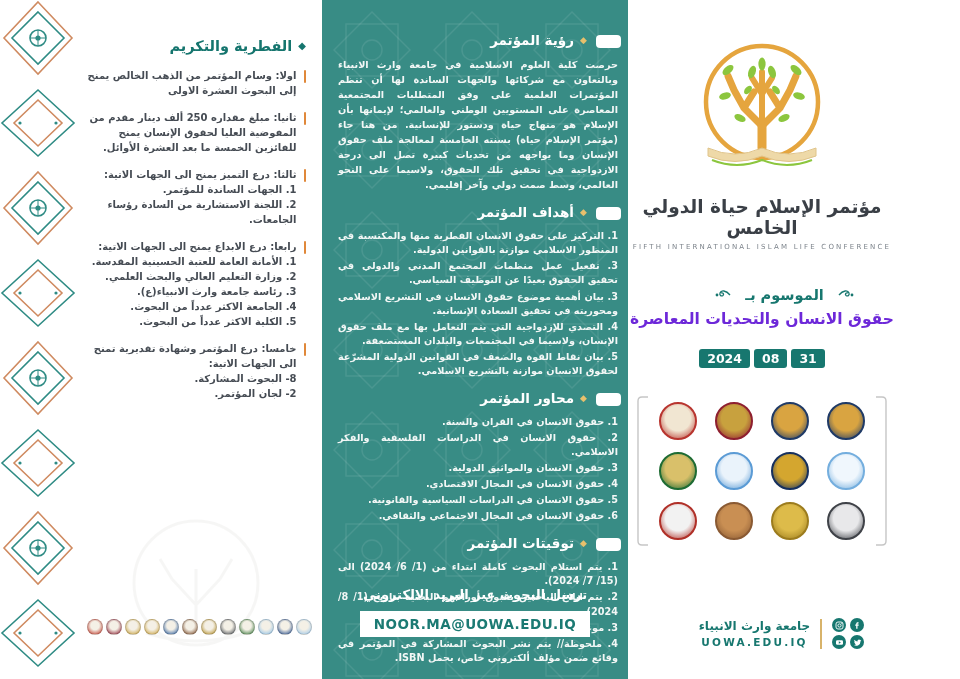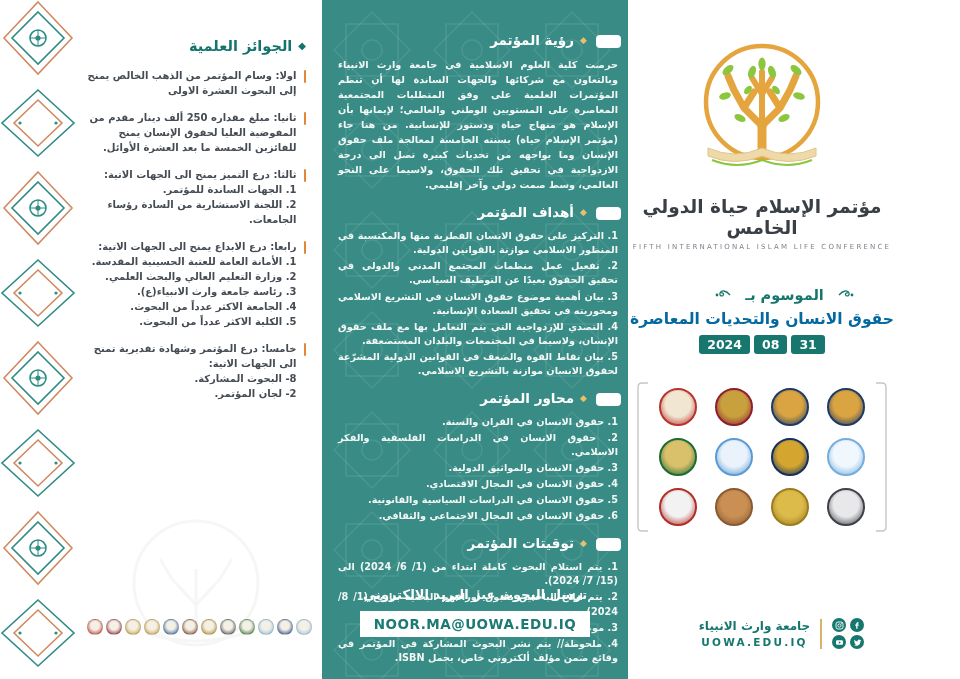--- a/index.html
+++ b/index.html
@@ -44,22 +44,22 @@
   .mf-email { display:inline-block; direction:ltr; background:#ffffff; color:#1b7a73;
               font-weight:bold; font-size:13.5px; letter-spacing:.5px; padding:5px 14px; }
 
   
   .panel-right { position:absolute; left:628px; top:0; width:268px; height:679px; overflow:hidden; }
   .logo-wrap { margin:34px auto 0; width:180px; text-align:center; }
   .title-ar { text-align:center; font-size:18.5px; font-weight:bold; color:#3a3f46; margin-top:8px; }
   .title-en { text-align:center; font-size:7px; color:#7c838b; letter-spacing:2.2px; margin-top:5px; }
   .tagline-row { display:flex; align-items:center; justify-content:center; gap:14px; margin-top:36px;padding-left:45px; }
   .tagline-label { color:#17776f; font-weight:bold; font-size:14.5px; }
-  .tagline { text-align:center; font-size:15.5px; font-weight:bold; color:#0369a1; margin-top:7px; }
-  .date-row { display:flex; justify-content:center; gap:4px; margin-top:7px; direction:ltr; }
+  .tagline { text-align:center; font-size:15.5px; font-weight:bold; color:#6d28d9; margin-top:7px; }
+  .date-row { display:flex; justify-content:center; gap:4px; margin-top:21px; direction:ltr; }
   .date-badge { background:#17776f; color:#ffffff; font-weight:bold; font-size:12.5px;
                 padding:2px 8px; border-radius:3px; }
   .grid-zone { display:flex; align-items:center; justify-content:center; gap:8px; margin-top:28px; }
   .logo-grid { display:grid; grid-template-columns:repeat(4,42px); gap:12px 14px; justify-items:center; }
   .plogo { width:38px; height:38px; border-radius:50%; border:2.5px solid #999; }
   .r-footer { position:absolute; left:0; right:0; bottom:30px; display:flex;
               justify-content:center; align-items:center; gap:10px; direction:ltr;margin-left:40px; }
   .org-block { text-align:center; }
   .org-ar { color:#17776f; font-weight:bold; font-size:12px; }
   .org-site { color:#17776f; font-size:10.5px; font-weight:bold; letter-spacing:2.2px; margin-top:3px; }
@@ -89,21 +89,21 @@
         </g>
       </pattern>
     </defs>
     <rect width="76" height="679" fill="#ffffff"></rect>
     <rect width="76" height="679" fill="url(#pv)"></rect>
   </svg>
 
   <div class="panel-left">
     <div class="pl-head">
       <span class="pl-dia">◆</span>
-      <span>الجوائز العلمية</span>
+      <span>الفطرية والتكريم</span>
     </div>
 
     <div class="award">
       <span class="bar"></span>
       <div class="atext">اولا: وسام المؤتمر من الذهب الخالص يمنح إلى البحوث العشرة الاولى</div>
     </div>
 
     <div class="award">
       <span class="bar"></span>
       <div class="atext">ثانيا: مبلغ مقداره 250 ألف دينار مقدم من المفوضية العليا لحقوق الإنسان يمنح للفائزين الخمسة ما بعد العشرة الأوائل.</div>
@@ -186,21 +186,21 @@
       </div>
       <div class="mid-par">حرصت كلية العلوم الاسلامية في جامعة وارث الانبياء وبالتعاون مع شركائها والجهات الساندة لها أن تنظم المؤتمرات العلمية على وفق المتطلبات المجتمعية المعاصرة على المستويين الوطني والعالمي؛ لإيمانها بأن الإسلام هو منهاج حياة ودستور للإنسانية. من هنا جاء (مؤتمر الإسلام حياة) بسنته الخامسة لمعالجة ملف حقوق الإنسان وما يواجهه من تحديات كبيرة تصل الى درجة الازدواجية في تحقيق تلك الحقوق، ولاسيما على النحو العالمي، وسط صمت دولي وآخر إقليمي.</div>
 
       <div class="sec-head">
         <span class="sec-tab"></span>
         <span class="sec-dia">◆</span>
         <span class="sec-title">أهداف المؤتمر</span>
       </div>
       <div class="mid-block">
         <div class="mid-item">1. التركيز على حقوق الانسان الفطرية منها والمكتسبة في المنظور الاسلامي موازنة بالقوانين الدولية.</div>
-        <div class="mid-item">2. تفعيل عمل منظمات المجتمع المدني والدولي في تحقيق الحقوق بعيدًا عن التوظيف السياسي.</div>
+        <div class="mid-item">3. تفعيل عمل منظمات المجتمع المدني والدولي في تحقيق الحقوق بعيدًا عن التوظيف السياسي.</div>
         <div class="mid-item">3. بيان أهمية موضوع حقوق الانسان في التشريع الاسلامي ومحوريته في تحقيق السعادة الإنسانية.</div>
         <div class="mid-item">4. التصدي للإزدواجية التي يتم التعامل بها مع ملف حقوق الإنسان، ولاسيما في المجتمعات والبلدان المستضعفة.</div>
         <div class="mid-item">5. بيان نقاط القوة والضعف في القوانين الدولية المشرّعة لحقوق الانسان موازنة بالتشريع الاسلامي.</div>
       </div>
 
       <div class="sec-head">
         <span class="sec-tab"></span>
         <span class="sec-dia">◆</span>
         <span class="sec-title">محاور المؤتمر</span>
       </div>

